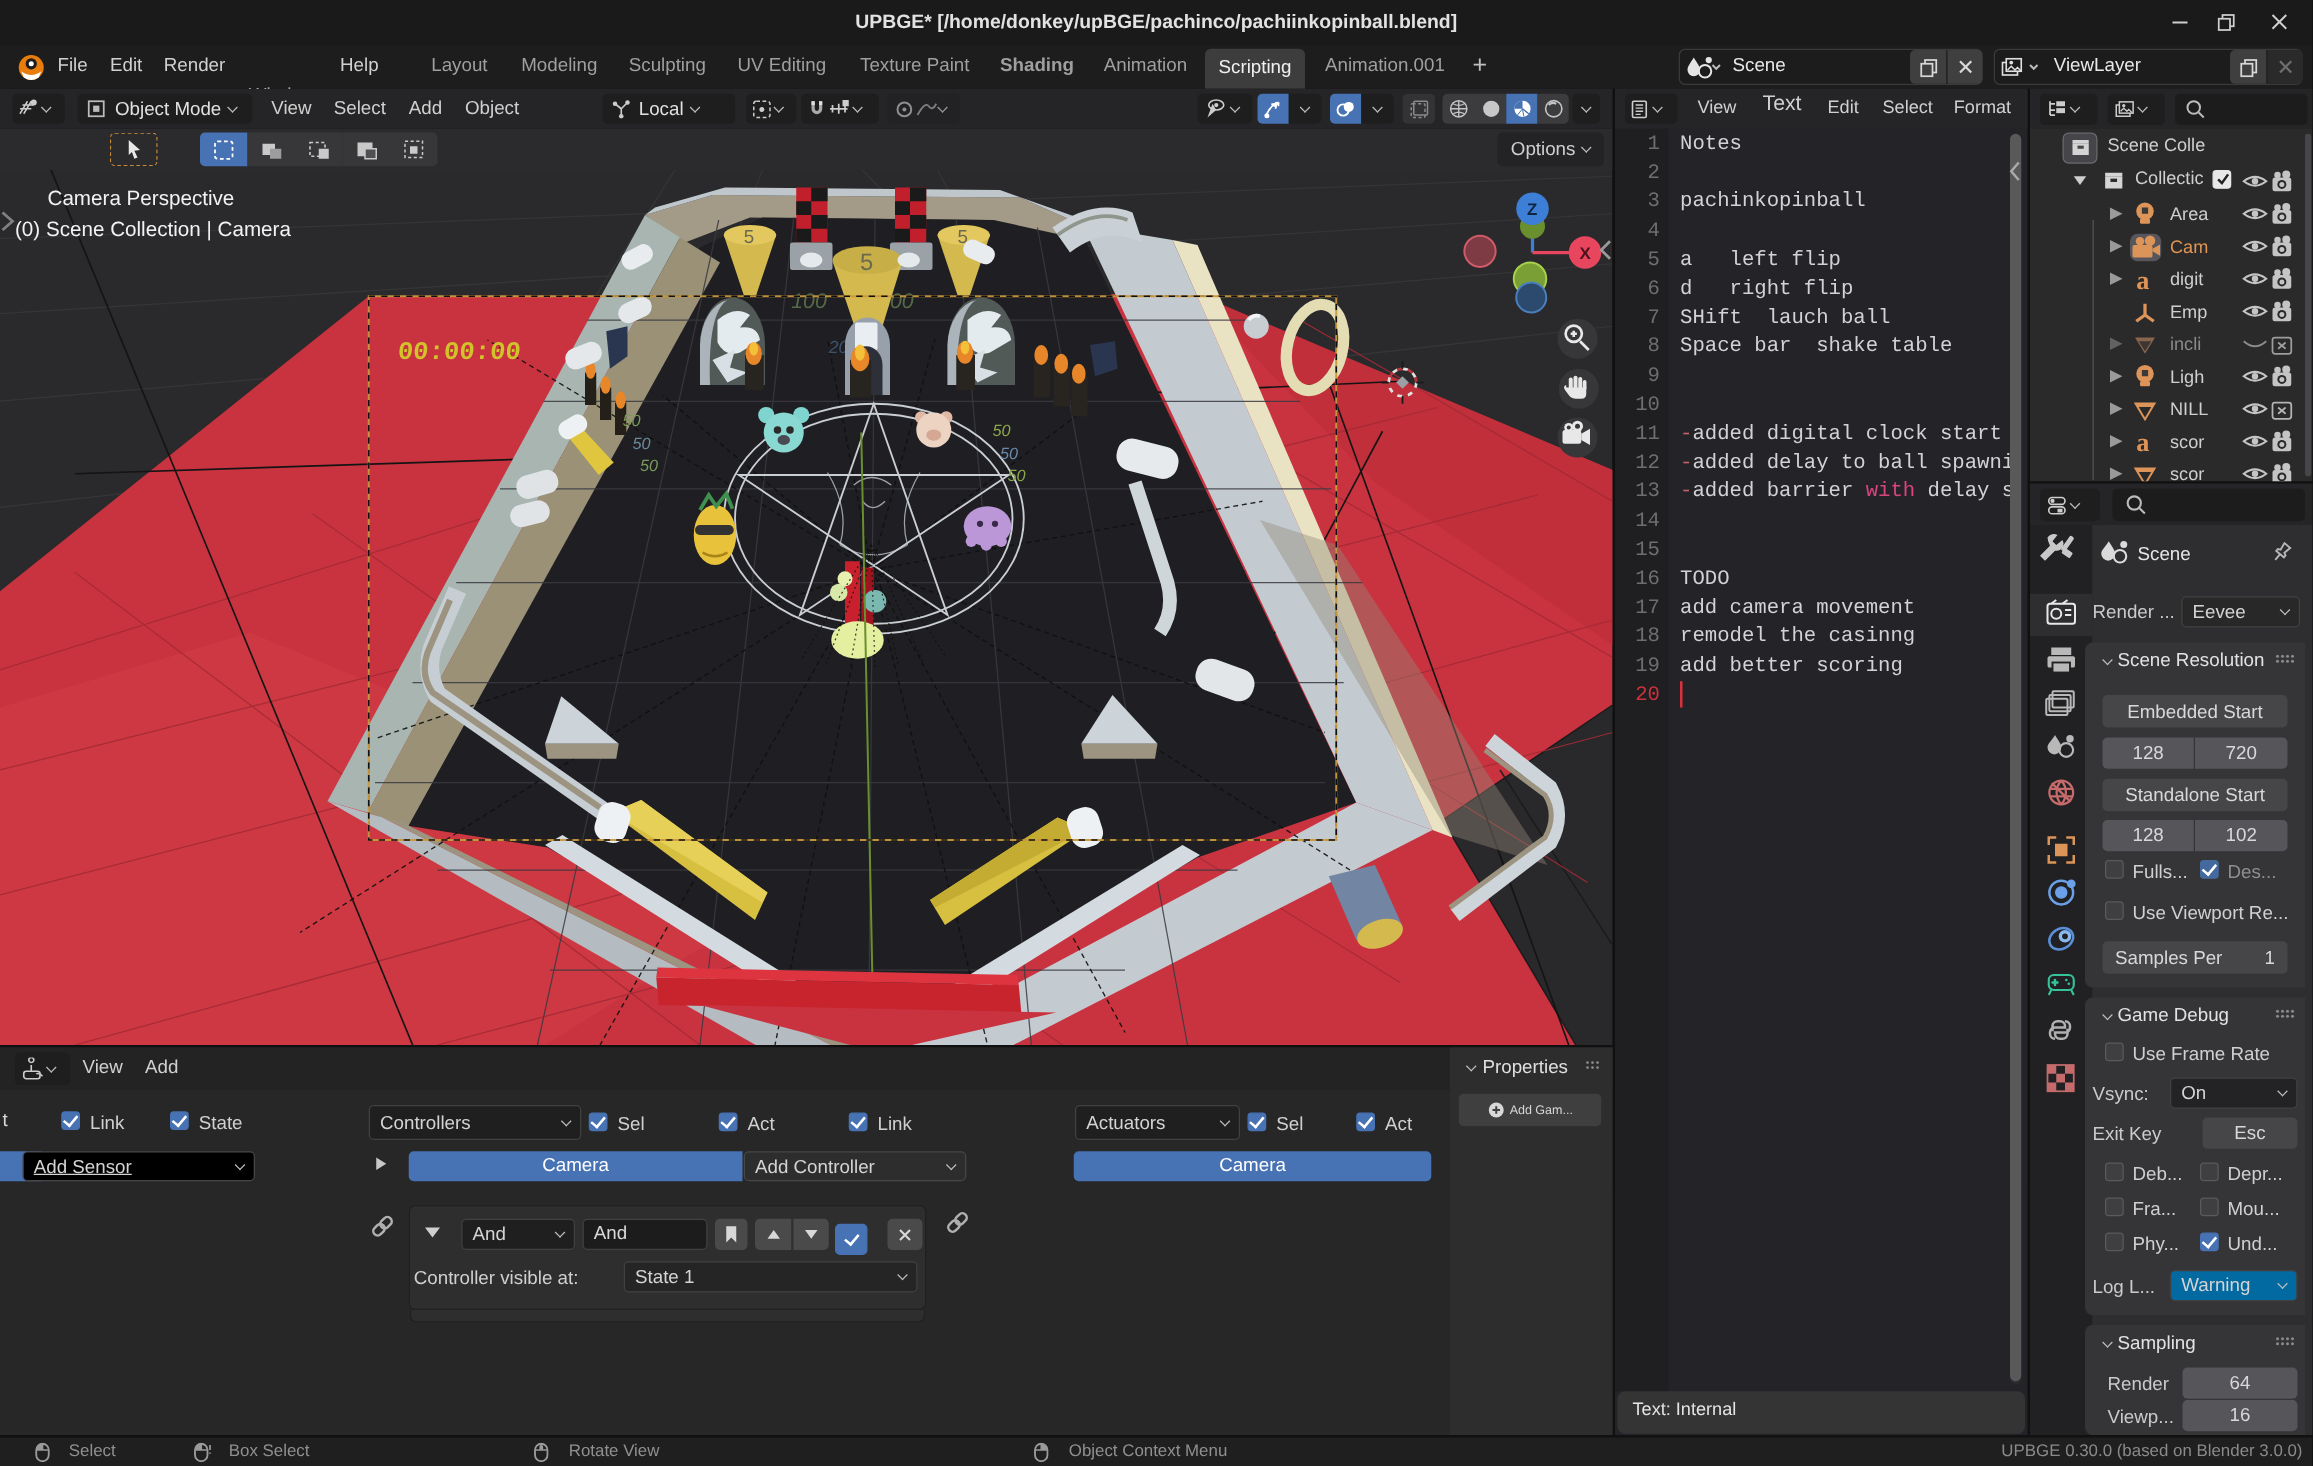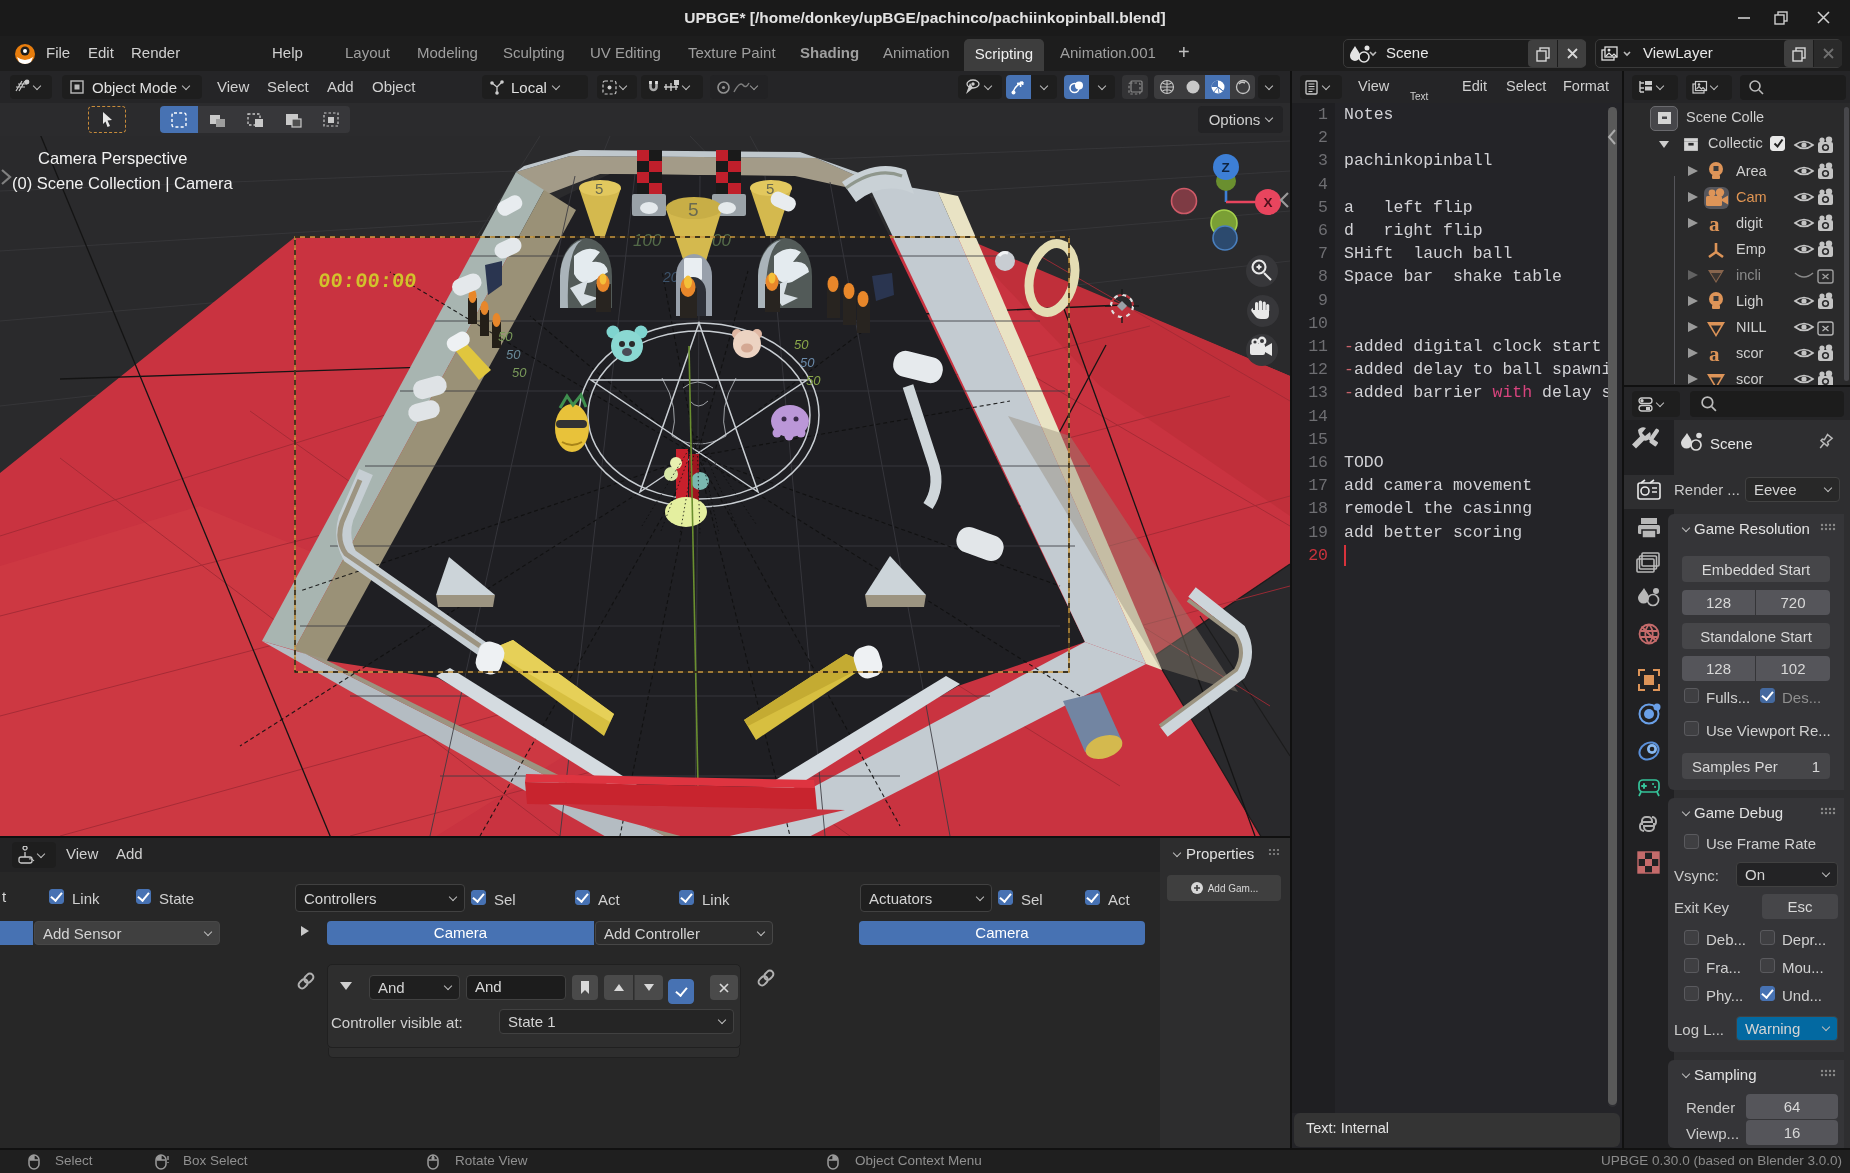--- a/index.html
+++ b/index.html
@@ -621,21 +621,21 @@
       <span class="abs lbl" style="left:66px;top:7px;">View</span>
       <span class="abs lbl" style="left:116px;top:7px;">Add</span>
     </div>
 
     <span class="abs" style="left:2px;top:50px;color:#d8d8d8;">t</span>
     <span class="cb on abs" style="left:49px;top:51px;"></span>
       <span class="abs lbl" style="left:72px;top:52px;">Link</span>
     <span class="cb on abs" style="left:136px;top:51px;"></span>
       <span class="abs lbl" style="left:159px;top:52px;">State</span>
     <div class="abs" style="left:0;top:83px;width:33px;height:24px;background:#4772b3;"></div>
-    <div class="dd abs" style="left:34px;top:83px;width:186px;height:24px;background:#404040;border-color:#474747;">Add Sensor<b class="ch"></b></div>
+    <div class="dd abs" style="left:18px;top:83px;width:186px;height:24px;background:#000000;border-color:#474747;text-decoration:underline;">Add Sensor<b class="ch"></b></div>
 
     <div class="dd abs" style="left:295px;top:46px;width:170px;height:28px;">Controllers<b class="ch"></b></div>
     <span class="cb on abs" style="left:471px;top:52px;"></span>
       <span class="abs lbl" style="left:494px;top:53px;">Sel</span>
     <span class="cb on abs" style="left:575px;top:52px;"></span>
       <span class="abs lbl" style="left:598px;top:53px;">Act</span>
     <span class="cb on abs" style="left:679px;top:52px;"></span>
       <span class="abs lbl" style="left:702px;top:53px;">Link</span>
     <svg class="abs" style="left:298px;top:86px;" width="14" height="14" viewBox="0 0 14 14">
         <path d="M3 2 l8 5 -8 5 z" fill="#c8c8c8"></path>
@@ -719,21 +719,21 @@
   <div class="abs" style="left:1292px;top:71px;width:330px;height:1077px;background:#242428;">
     <div class="abs" style="left:0;top:0;width:330px;height:32px;background:#252527;">
       <div class="abs" style="left:8px;top:4px;width:42px;height:24px;background:#1e1e1e;border-radius:4px;display:flex;align-items:center;padding:0 4px;">
         <svg width="17" height="17" viewBox="0 0 17 17">
             <rect x="2" y="2" width="11" height="13" rx="1" fill="none" stroke="#ccc" stroke-width="1.3"></rect>
             <path d="M4.5 5 h6 M4.5 7.5 h6 M4.5 10 h6 M4.5 12.5 h4" stroke="#ccc" stroke-width="1.1"></path>
           </svg>
         <b class="ch" style="margin-left:2px;"></b>
       </div>
       <span class="abs lbl" style="left:66px;top:7px;font-size:14.5px;">View</span>
-      <span class="abs lbl" style="left:118px;top:20px;font-size:10px;">Text</span>
+      <span class="abs lbl" style="left:118px;top:2px;font-size:17px;">Text</span>
       <span class="abs lbl" style="left:170px;top:7px;font-size:14.5px;">Edit</span>
       <span class="abs lbl" style="left:214px;top:7px;font-size:14.5px;">Select</span>
       <span class="abs lbl" style="left:271px;top:7px;font-size:14.5px;">Format</span>
     </div>
 
     <div class="abs" style="left:0;top:32px;width:43px;height:1010px;background:#1f1f22;"></div>
     <div class="abs" style="left:0;top:32px;width:330px;font-family:'Liberation Mono',monospace;font-size:16.5px;line-height:23.2px;white-space:pre;">
       <div class="abs" style="left:0;top:0;width:36px;text-align:right;color:#6e6e72;"> 1
  2
  3
@@ -1096,21 +1096,21 @@
         <g transform="rotate(40 10 8)">
           <path d="M7 2 h6 l-1 6 2 1 v2 h-8 v-2 l2 -1 z" fill="none" stroke="#b8b8b8" stroke-width="1.5"></path>
           <line x1="10" y1="11" x2="10" y2="17" stroke="#b8b8b8" stroke-width="1.5"></line>
         </g>
       </svg>
     <span class="abs" style="left:50px;top:94px;color:#cacaca;">Render ...</span>
     <div class="dd abs" style="left:121px;top:90px;width:95px;height:25px;background:#282828;">Eevee<b class="ch"></b></div>
 
     <div class="abs" style="left:44px;top:127px;width:176px;height:276px;background:#353538;border-radius:6px 0 0 6px;"></div>
     <b class="ch abs" style="left:53px;top:138px;"></b>
-    <span class="abs" style="left:70px;top:133px;color:#e2e2e2;">Game Resolution</span>
+    <span class="abs" style="left:70px;top:133px;color:#e2e2e2;">Scene Resolution</span>
     <svg class="abs" style="left:196px;top:136px;" width="16" height="12" viewBox="0 0 16 12">
         <g fill="#8a8a8a">
           <circle cx="2" cy="2" r="1.2"></circle>
           <circle cx="6" cy="2" r="1.2"></circle>
           <circle cx="10" cy="2" r="1.2"></circle>
           <circle cx="14" cy="2" r="1.2"></circle>
           <circle cx="2" cy="6" r="1.2"></circle>
           <circle cx="6" cy="6" r="1.2"></circle>
           <circle cx="10" cy="6" r="1.2"></circle>
           <circle cx="14" cy="6" r="1.2"></circle>

